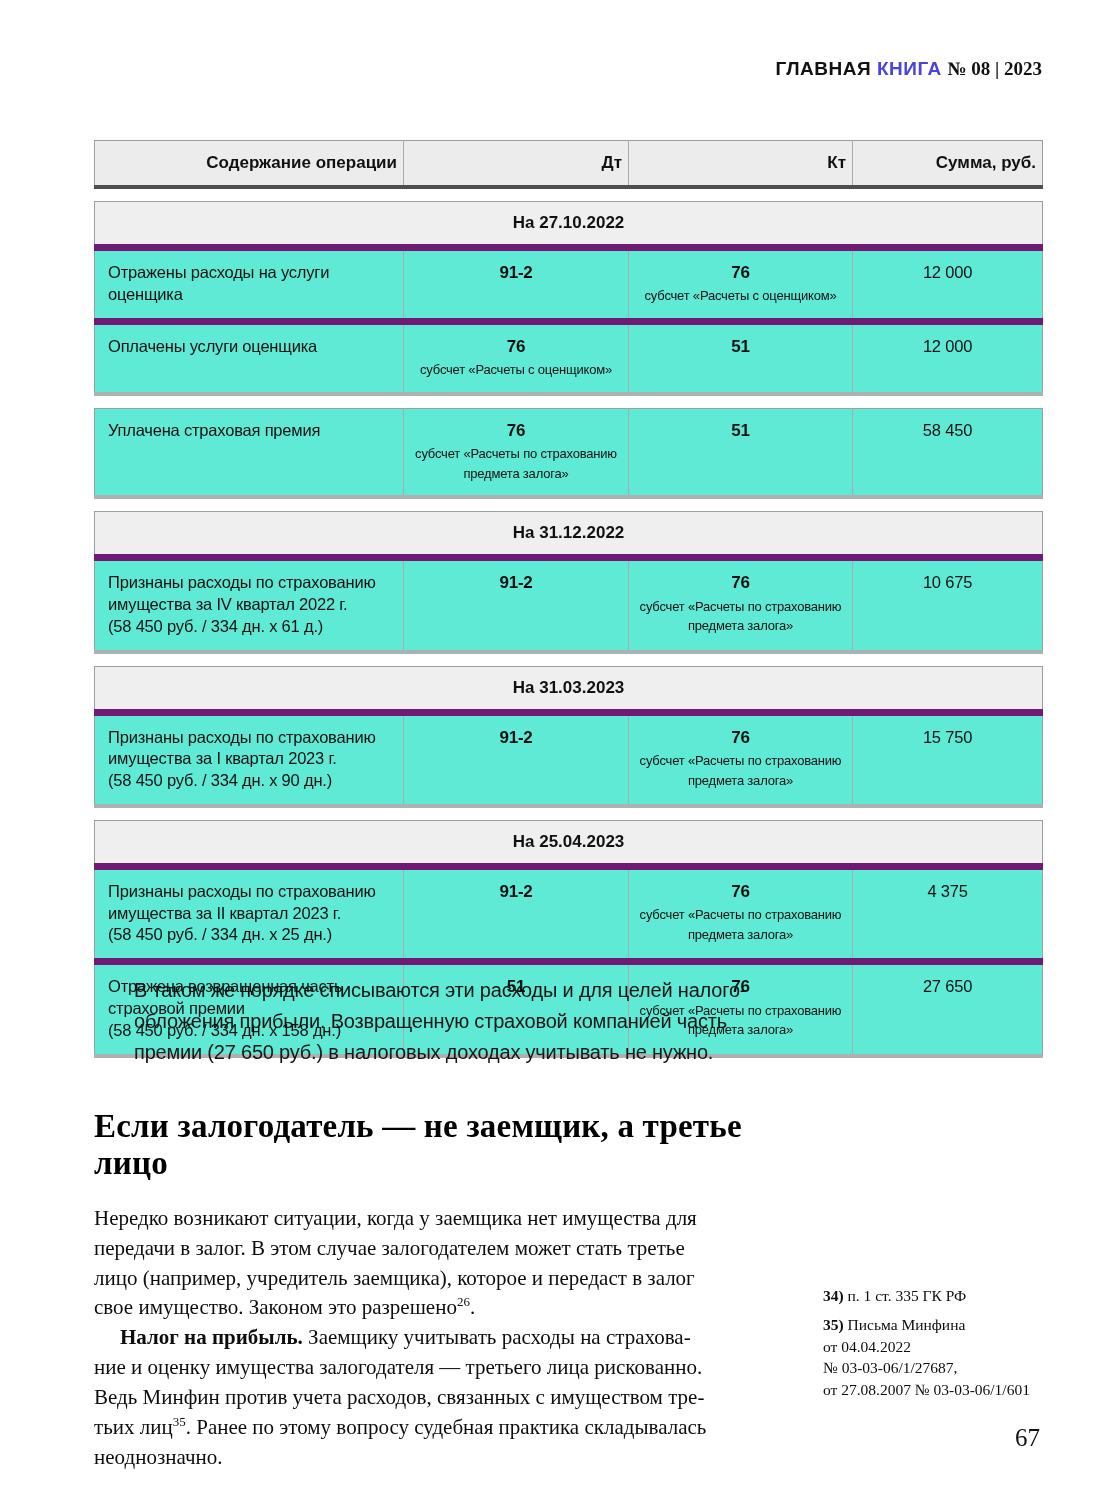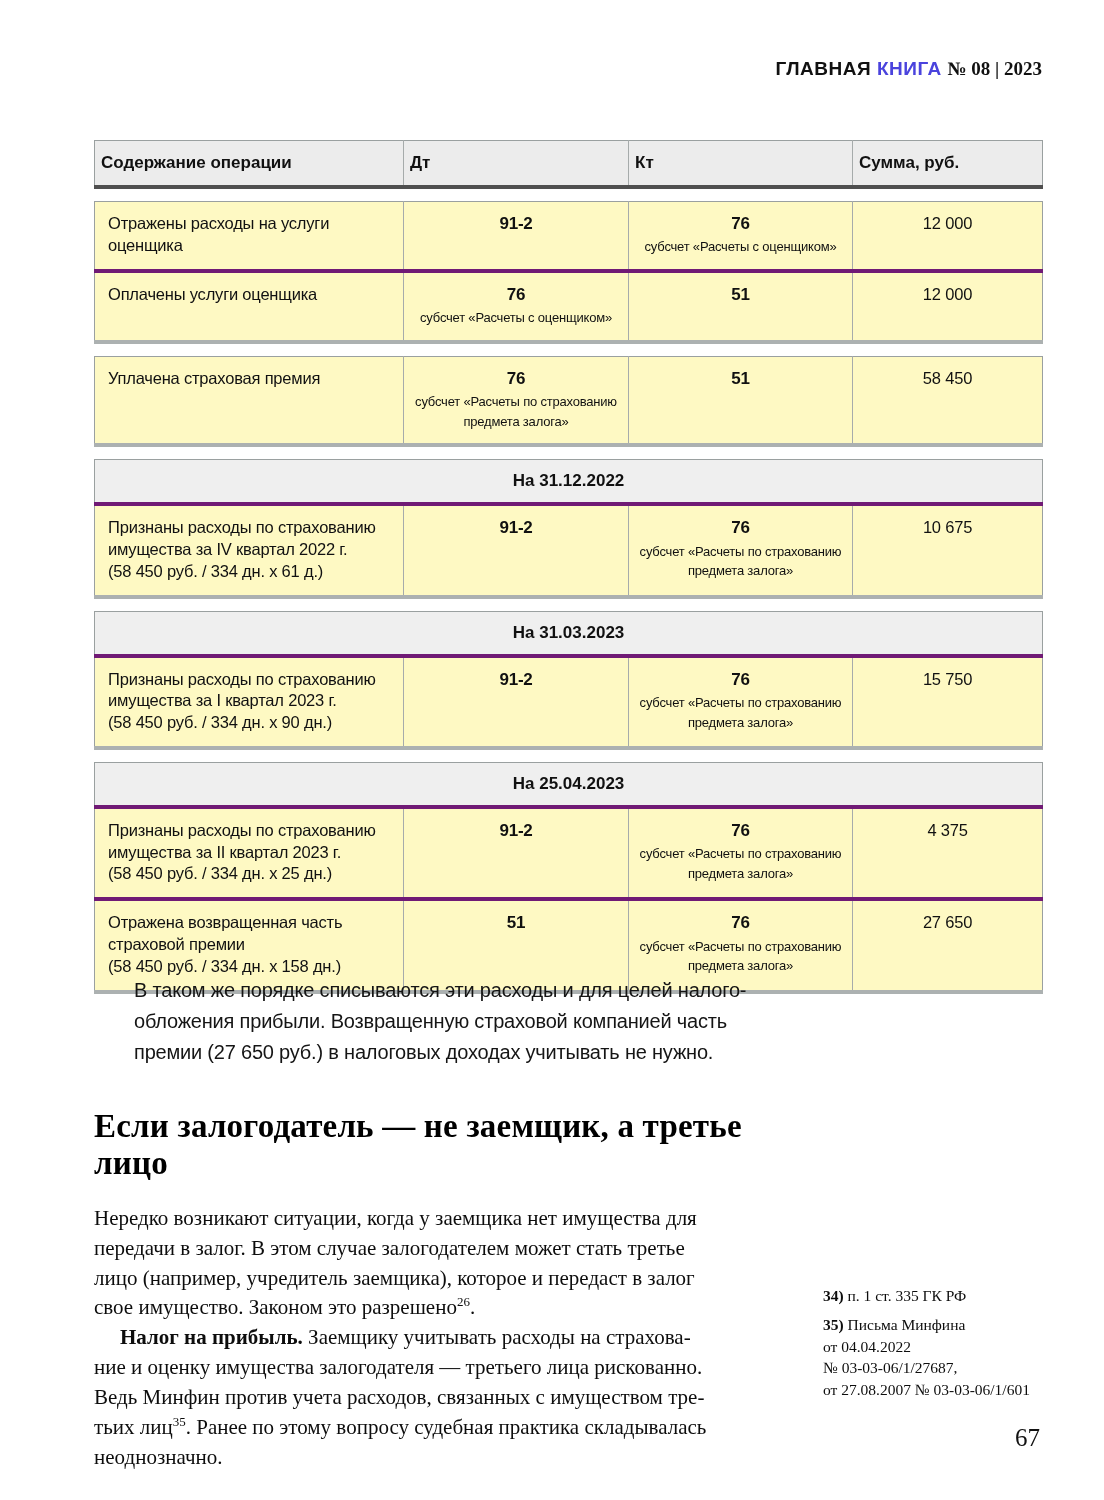--- a/index.html
+++ b/index.html
@@ -22,36 +22,36 @@
   .masthead .issue { font-family: "Liberation Serif", serif; letter-spacing: 0; }
 
   
   .tables { position: absolute; top: 140px; left: 94px; width: 948px; }
   table { border-collapse: collapse; table-layout: fixed; width: 948px; }
   col.c1 { width: 309px; } col.c2 { width: 225px; }
   col.c3 { width: 224px; } col.c4 { width: 190px; }
 
   .head-block { border: 1px solid #9aa0a0; border-bottom: 4px solid #4f4f4f; margin-bottom: 12px; }
   .head-block td {
-    background: #ececec; text-align: left; font-weight: bold; font-size: 17px;
+    background: #ececec; text-align: right; font-weight: bold; font-size: 17px;
     padding: 12px 6px; border-left: 1px solid #a6abab;
   }
   .head-block td:first-child { border-left: none; }
 
   .tbl-block { border: 1px solid #9aa0a0; border-bottom: 4px solid #acb1b1; margin-bottom: 12px; }
   .tbl-block:last-child { margin-bottom: 0; }
   .sec-date td {
     background: #efefef; text-align: center; font-weight: bold; font-size: 17px;
     padding: 11px 6px; border-bottom: 1px solid #a6abab;
   }
   .data-row td {
     vertical-align: top; font-size: 16.5px; letter-spacing: -0.2px;
     padding: 11px 10px 12px 10px;
-    border-left: 1px solid #a6abab; border-top: 4px solid #701a75;
-    line-height: 1.32; background: #fef9c3;
+    border-left: 1px solid #a6abab; border-top: 7px solid #701a75;
+    line-height: 1.32; background: #5eead4;
   }
   .data-row td:first-child { border-left: none; padding-left: 13px; }
   .data-row:first-of-type td { border-top: none; }
   td.acct, td.sum { text-align: center; }
   .acct-num { font-weight: bold; font-size: 17px; }
   .acct-sub { font-size: 13px; letter-spacing: -0.2px; line-height: 1.5; margin-top: 2px; }
   .preline { white-space: pre-line; }
 
   
   .content {
@@ -112,20 +112,23 @@
       </table>
 
     <table class="tbl-block">
       <colgroup>
           <col class="c1">
           <col class="c2">
           <col class="c3">
           <col class="c4">
         </colgroup>
       <tbody>
+          <tr class="sec-date">
+            <td colspan="4">На 27.10.2022</td>
+          </tr>
       <tr class="data-row">
         <td><span class="preline">Отражены расходы на услуги
 оценщика</span></td>
         <td class="acct">
               <div class="acct-num">91-2</div>
               <div class="acct-sub"><span class="preline"></span></div>
             </td>
         <td class="acct">
               <div class="acct-num">76</div>
               <div class="acct-sub"><span class="preline">субсчет «Расчеты с оценщиком»</span></div>

